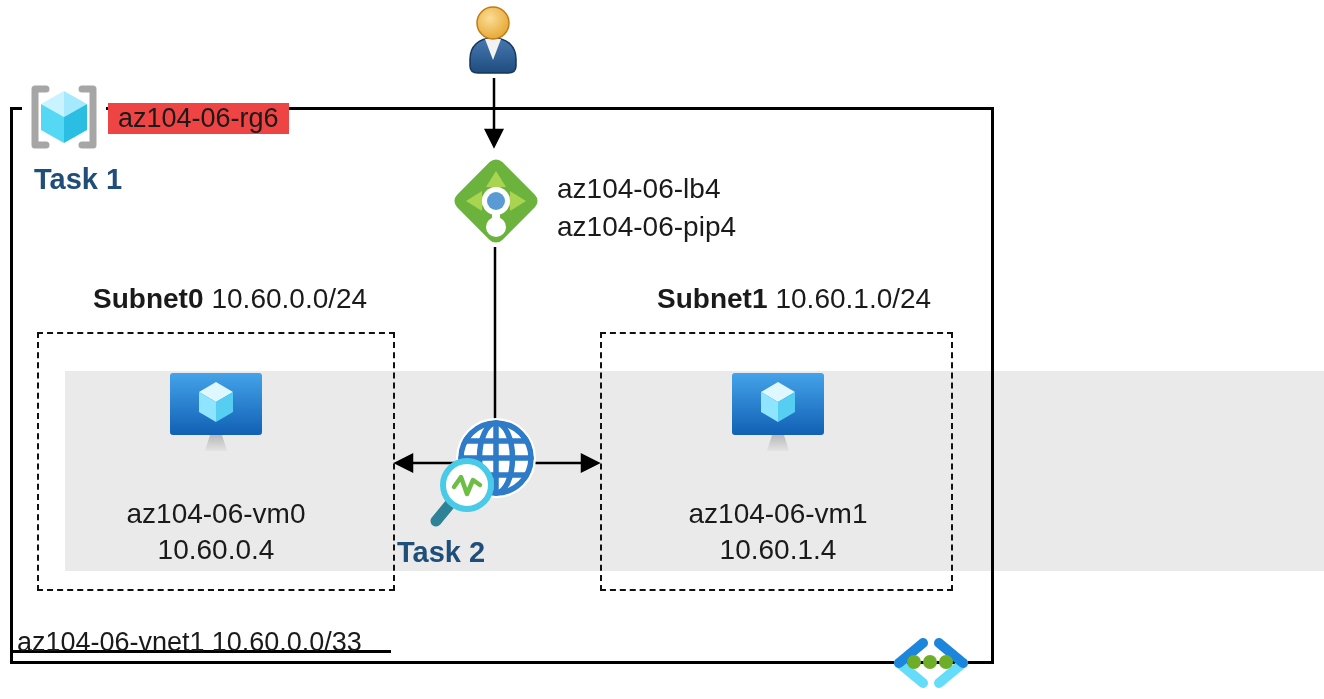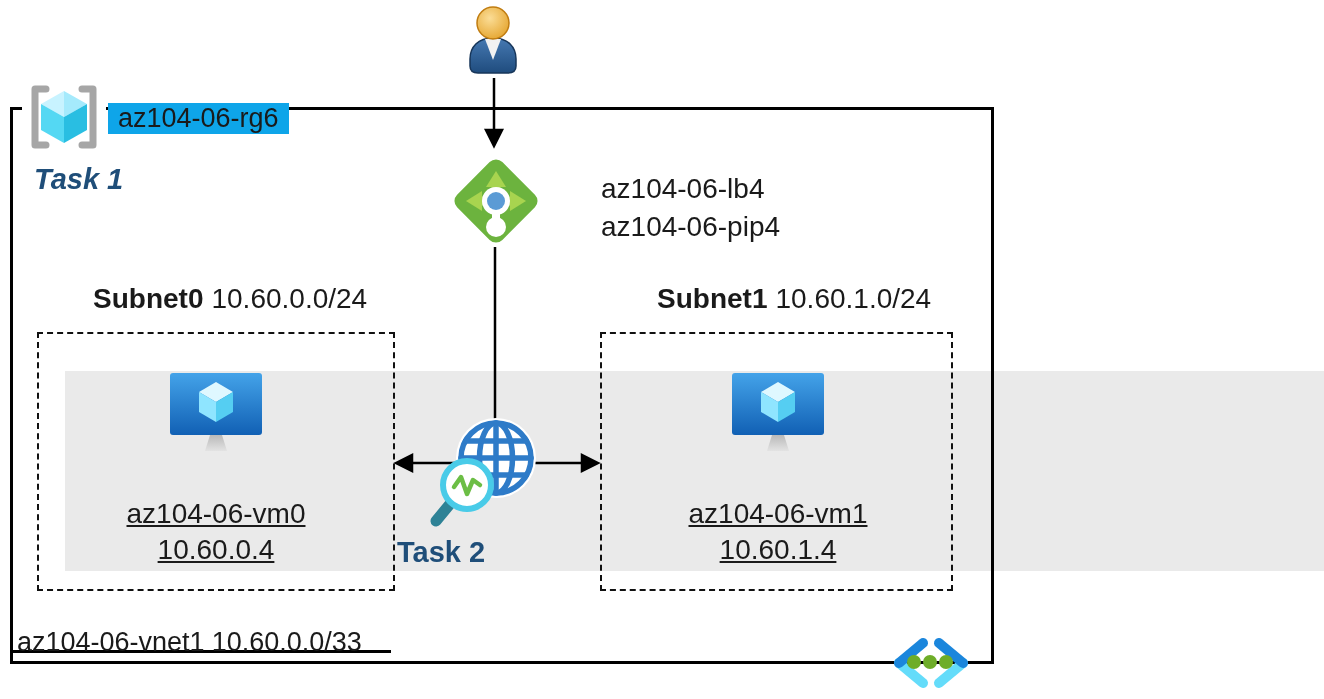--- a/index.html
+++ b/index.html
@@ -5,31 +5,31 @@
   html,body{margin:0;padding:0;background:#fff;}
   .canvas{position:relative;width:1324px;height:699px;background:#fff;overflow:hidden;
           font-family:"Liberation Sans",sans-serif;color:#1a1a1a;}
   .abs{position:absolute;}
   .band{left:65px;top:371px;width:1259px;height:200px;background:var(--band-gray,#EAEAEA);}
   .rg-rect{left:10px;top:107px;width:984px;height:557px;border:3px solid var(--line-black,#000);box-sizing:border-box;background:transparent;}
   .subnet{border:2.5px dashed #111;box-sizing:border-box;}
   .subnet0{left:37px;top:332px;width:358px;height:259px;}
   .subnet1{left:600px;top:332px;width:353px;height:259px;}
   .txt{white-space:nowrap;}
-  .rg-label{left:108px;top:103px;font-size:27px;background:#0ea5e9;padding:0 10px;}
+  .rg-label{left:108px;top:103px;font-size:27px;background:#ef4444;padding:0 10px;}
   .task{font-weight:bold;color:var(--task-blue,#1F4E79);font-size:29px;}
-  .task1{left:34px;top:163px;font-style:italic;}
+  .task1{left:34px;top:163px;}
   .task2{left:397px;top:536px;width:200px;}
-  .lb-label{left:557px;top:170px;font-size:28px;line-height:38px;margin-left:44px;}
+  .lb-label{left:557px;top:170px;font-size:28px;line-height:38px;}
   .subnet-label{font-size:28px;margin-left:36px;}
   .subnet-label .sname{font-weight:bold;}
   .subnet-label .cidr{margin-left:8px;}
   .s0{left:57px;top:283px;}
   .s1{left:621px;top:283px;}
-  .vm-label{width:260px;text-align:center;font-size:28px;line-height:36px;text-decoration:underline;}
+  .vm-label{width:260px;text-align:center;font-size:28px;line-height:36px;}
   .vm0{left:86px;top:496px;}
   .vm1{left:648px;top:496px;}
   .backend-label{left:1000px;top:442px;width:324px;text-align:center;font-size:34px;}
   .vnet-label{left:17px;top:627px;font-size:27px;}
   .vnet-label .cidr{margin-left:7px;}
   .strike{left:11px;top:650px;width:380px;height:3px;background:var(--line-black,#000);}
   svg{display:block;}
 </style>
 </head>
 <body>

